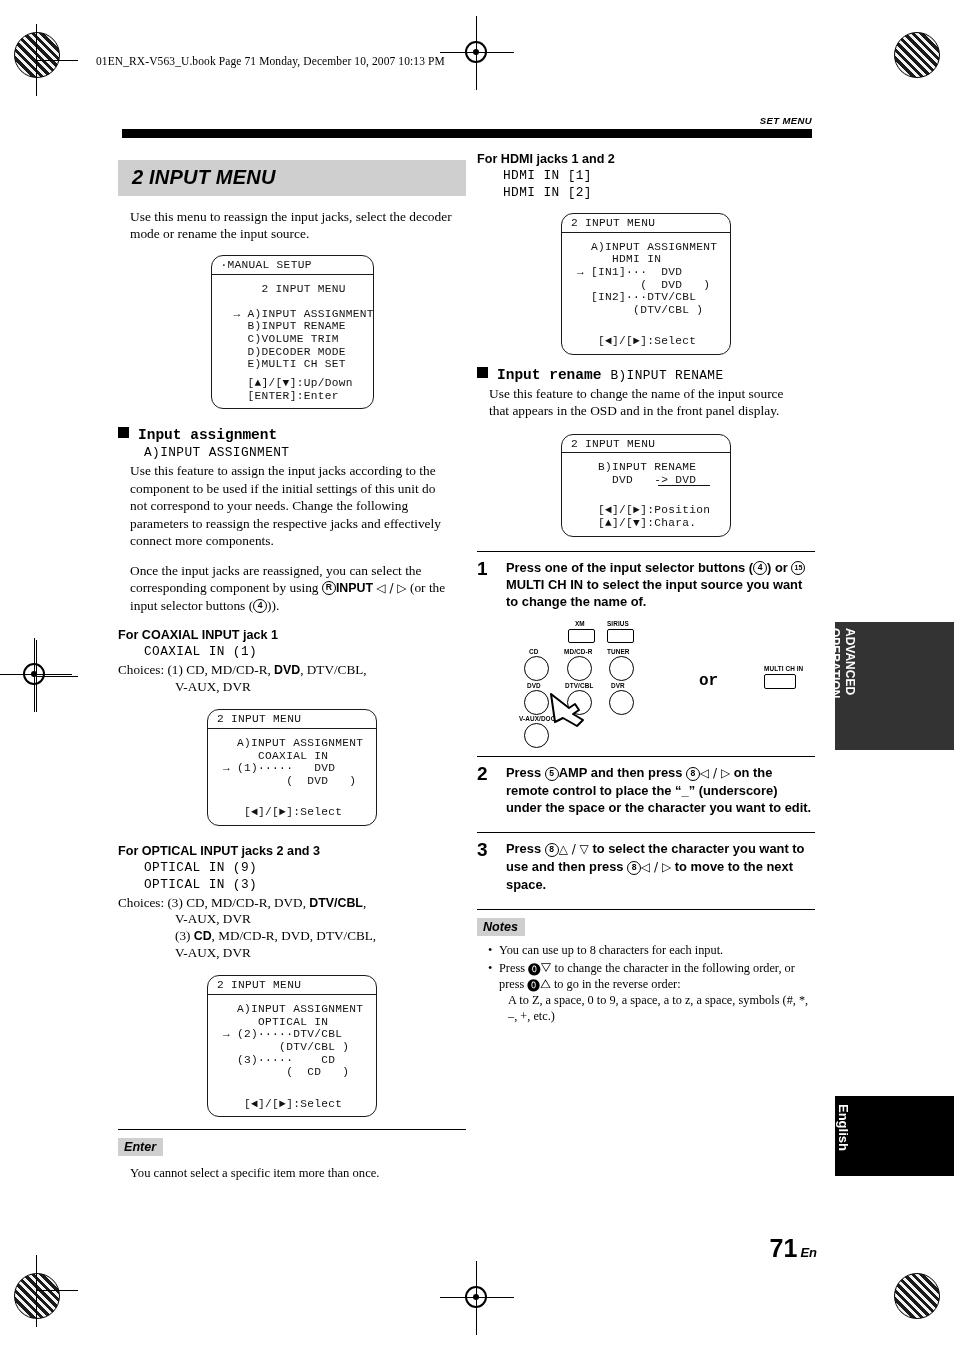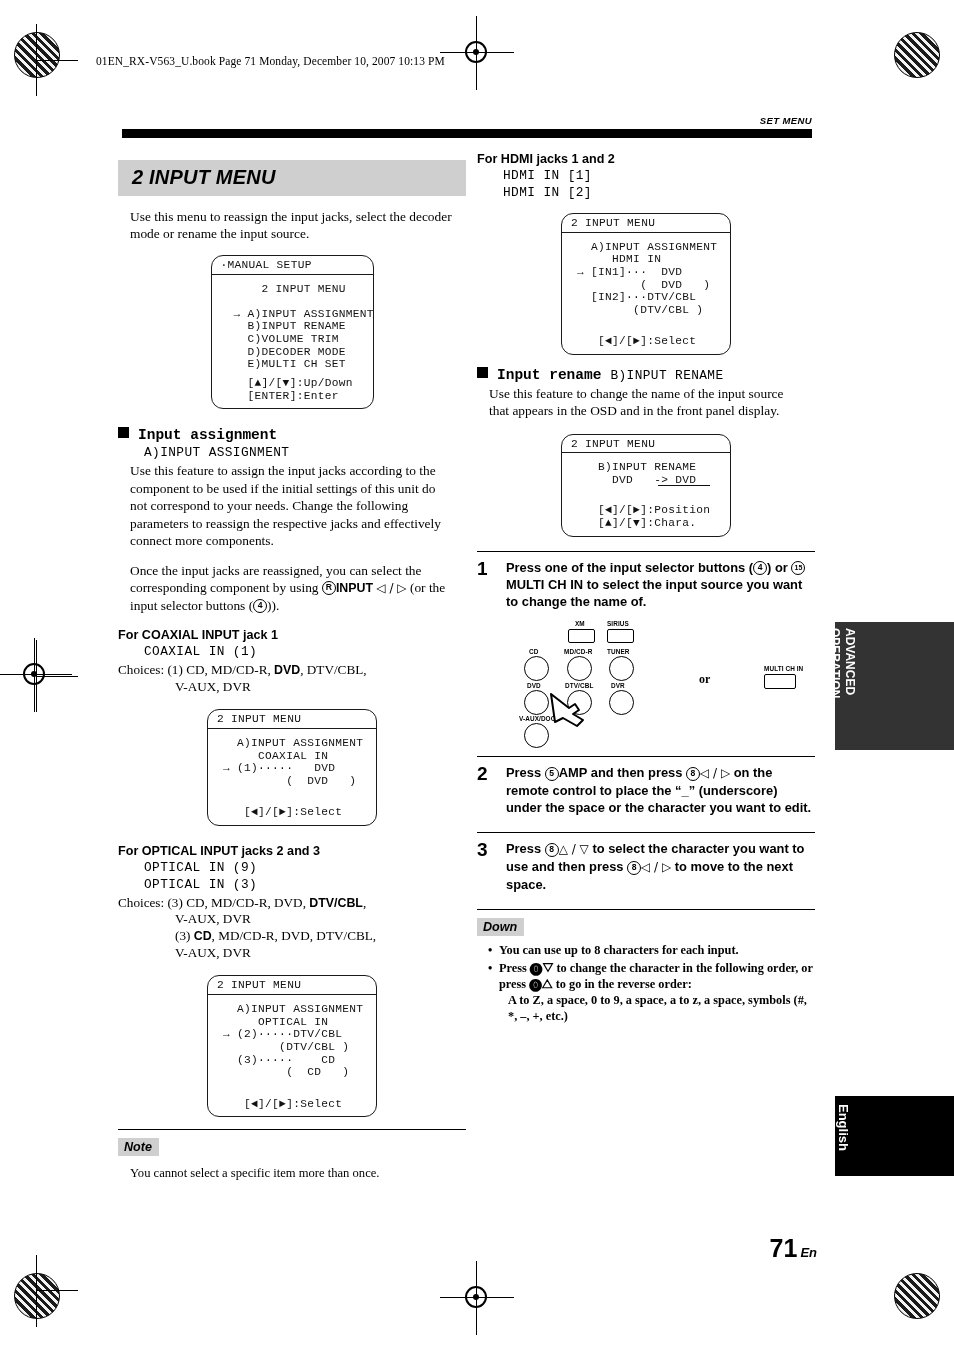--- a/index.html
+++ b/index.html
@@ -57,21 +57,21 @@
     margin:10px auto 0 auto;font-family:"Liberation Mono","DejaVu Sans Mono",monospace;
     font-size:11.2px;line-height:1.13;color:#111;box-sizing:border-box;}
   .osdbox .title{padding:3px 0 2px 9px;border-bottom:1.4px solid #1a1a1a;letter-spacing:.3px;}
   .osdbox .inner{padding:8px 8px 6px 8px;white-space:pre;letter-spacing:.3px;}
   .osdbox .foot{white-space:pre;letter-spacing:.3px;padding:0 8px 6px 8px;}
 
   
   .notetag{display:inline-block;background:#cfcfcf;font-family:"Liberation Sans",sans-serif;
     font-style:italic;font-weight:bold;font-size:12.6px;padding:2px 7px 2px 6px;}
   .noterule{border-top:1px solid #000;margin-top:12px;}
-  ul.notes{margin:7px 0 0 0;padding-left:13px;list-style:none;font-weight:bold;}
+  ul.notes{margin:7px 0 0 0;padding-left:13px;list-style:none;}
   ul.notes li{font-size:12.3px;line-height:1.30;margin-bottom:2px;position:relative;padding-left:9px;}
   ul.notes li:before{content:"•";position:absolute;left:-2px;top:0;}
   ul.notes li .sub{display:block;padding-left:9px;}
 
   
   .step{border-top:1.6px solid #000;padding-top:7px;margin-top:14px;display:flex;gap:11px;}
   .step .num{font-family:"Liberation Sans",sans-serif;font-weight:bold;font-size:19px;
     line-height:1;flex:0 0 18px;}
   .step .txt{font-family:"Liberation Sans",sans-serif;font-weight:bold;font-size:12.9px;
     line-height:1.33;}
@@ -80,21 +80,21 @@
     width:12px;height:12px;line-height:11px;text-align:center;vertical-align:1.5px;}
   .cnum.sm{font-size:7px;}
   .arrowg{font-family:"DejaVu Sans",sans-serif;font-weight:normal;font-size:12px;}
 
   
   .figure{position:relative;height:120px;margin:10px 0 0 42px;}
   .figure .lbl{position:absolute;font-family:"Liberation Sans",sans-serif;font-weight:bold;
     font-size:6.4px;letter-spacing:.1px;white-space:nowrap;}
   .figure .circ{position:absolute;width:23px;height:23px;border:1.7px solid #000;border-radius:50%;}
   .figure .rect{position:absolute;width:25px;height:12px;border:1.7px solid #000;border-radius:2px;}
-  .figure .orword{position:absolute;font-family:Liberation Serif, serif;font-weight:bold;font-size:12px;}
+  .figure .orword{position:absolute;font-family:Liberation Mono, monospace;font-weight:bold;font-size:16px;}
   .hand{position:absolute;left:30px;top:72px;}
 
   
   .tab{position:absolute;background:#333;}
   .tab span{position:absolute;color:#fff;font-family:"Liberation Sans",sans-serif;
     font-weight:bold;white-space:nowrap;transform-origin:0 0;}
   .tab.black{background:#000;}
 
   
   .pageno{position:absolute;right:137px;bottom:88px;font-family:"Liberation Sans",sans-serif;
@@ -217,21 +217,21 @@
  → (2)·····DTV/CBL
          (DTV/CBL )
    (3)·····    CD
           (  CD   )</div>
       <div class="foot">
     [◄]/[►]:Select</div>
     </div>
 
     <div class="noterule"></div>
     <div style="margin-top:7px;">
-      <span class="notetag">Note</span>
+      <span class="notetag">Enter</span>
       <p class="body" style="margin-top:9px;font-size:12.6px;">You cannot select a specific item more than once.</p>
     </div>
   </div>
 
   <div class="colR">
 
     <div class="bhead" style="margin-top:0;">For HDMI jacks 1 and 2</div>
     <div class="osdline">HDMI IN [1]</div>
     <div class="osdline">HDMI IN [2]</div>
 
@@ -305,21 +305,21 @@
       <div class="txt"><span>Press </span><span class="cnum">5</span><span>AMP</span><span> and then press </span><span class="cnum">8</span><span class="arrowg">◁ / ▷</span><span> on the remote control to place the “_” (underscore) under the space or the character you want to edit.</span></div>
     </div>
 
     <div class="step" style="margin-top:16px;">
       <div class="num">3</div>
       <div class="txt"><span>Press </span><span class="cnum">8</span><span class="arrowg">△ / ▽</span><span> to select the character you want to use and then press </span><span class="cnum">8</span><span class="arrowg">◁ / ▷</span><span> to move to the next space.</span></div>
     </div>
 
     <div class="noterule" style="margin-top:16px;"></div>
     <div style="margin-top:7px;">
-      <span class="notetag">Down</span>
+      <span class="notetag">Notes</span>
       <ul class="notes">
         <li>You can use up to 8 characters for each input.</li>
         <li><span>Press ⓿▽ to change the character in the following order, or press ⓿△ to go in the reverse order:</span>
           <span class="sub">A to Z, a space, 0 to 9, a space, a to z, a space, symbols (#, *, –, +, etc.)</span></li>
       </ul>
     </div>
   </div>
 
   <div class="tab" style="left:835px;top:622px;width:119px;height:128px;">
     <span style="font-size:12px;left:22px;top:6px;transform:rotate(90deg);">ADVANCED</span>

